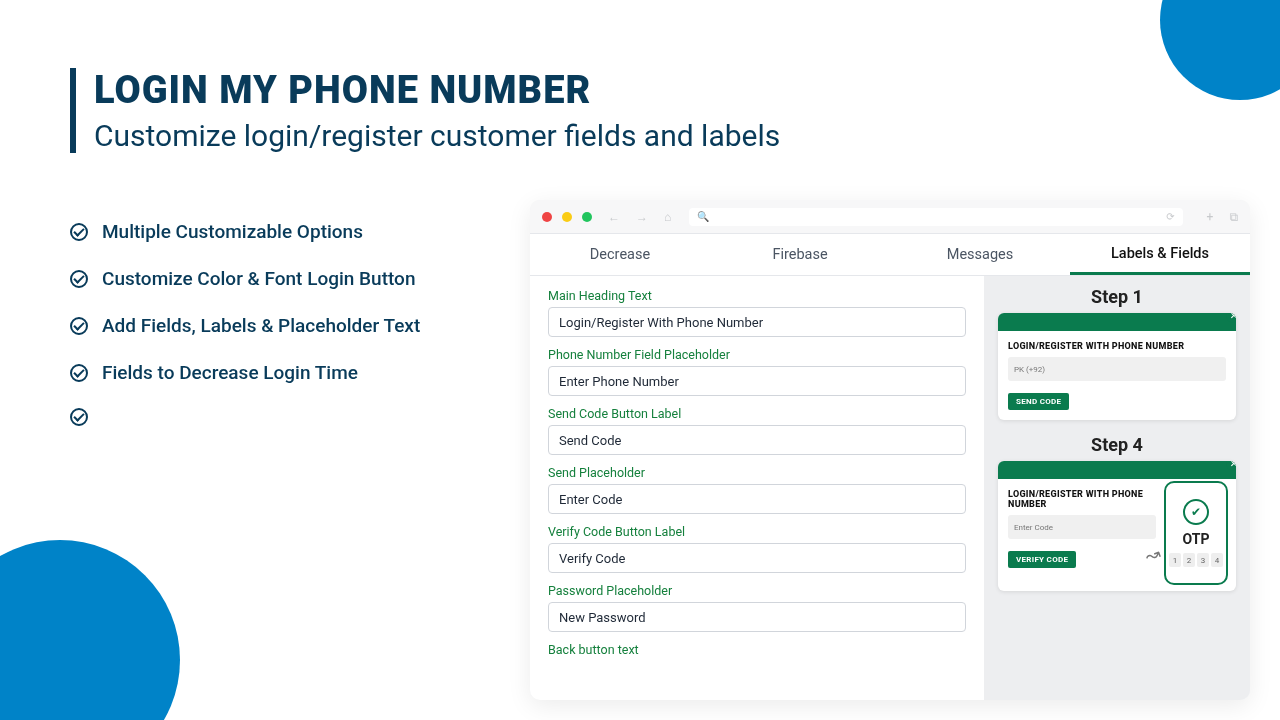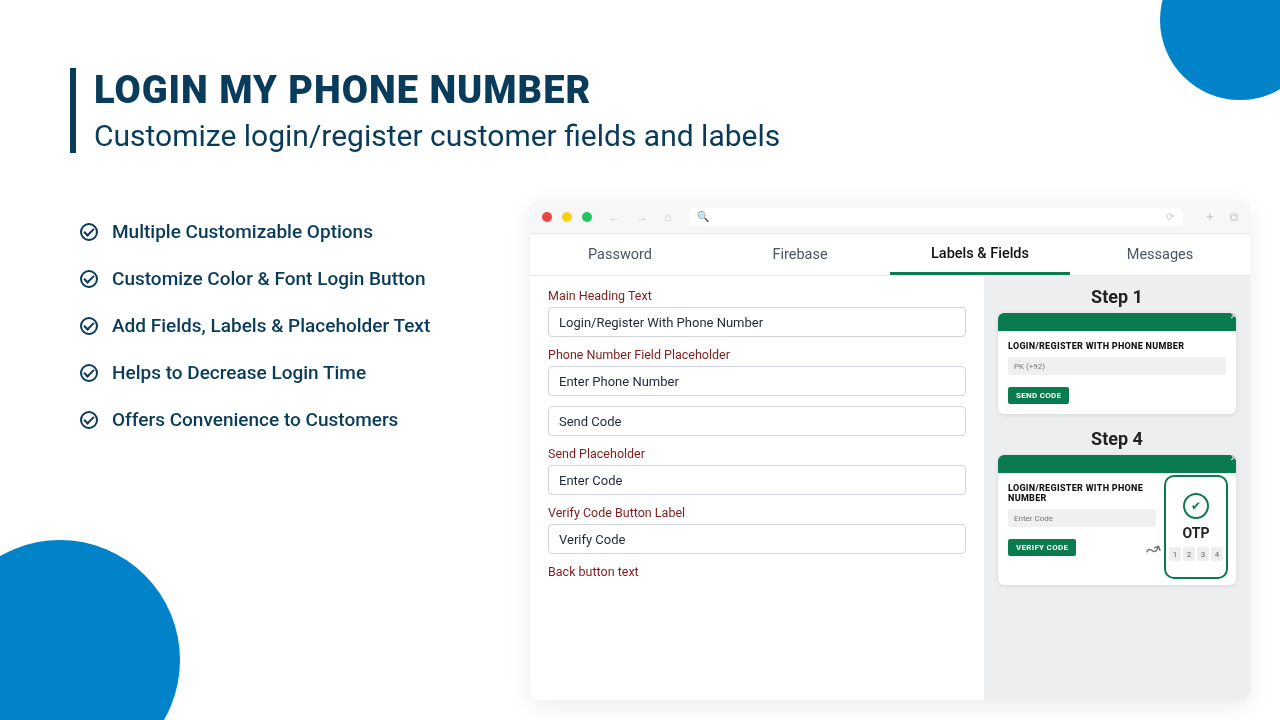--- a/index.html
+++ b/index.html
@@ -3,47 +3,47 @@
 <meta charset="utf-8">
 <style>
   *{box-sizing:border-box;margin:0;padding:0;font-family:-apple-system,BlinkMacSystemFont,"Segoe UI",Roboto,sans-serif}
   body{width:1280px;height:720px;background:#fff;position:relative;overflow:hidden}
   .blob-bl{position:absolute;left:-60px;bottom:-60px;width:240px;height:240px;background:#0083c8;border-radius:50%}
   .blob-tr{position:absolute;right:-40px;top:-60px;width:160px;height:160px;background:#0083c8;border-radius:50%}
   .header{position:absolute;top:68px;left:70px}
   .title-bar{border-left:6px solid #093b5a;padding-left:18px}
   .title{font-size:38px;font-weight:900;letter-spacing:1px;color:#093b5a;text-transform:uppercase}
   .subtitle{font-size:30px;color:#093b5a;margin-top:6px}
-  .features{position:absolute;top:220px;left:80px;width:420px}
+  .features{position:absolute;top:220px;left:70px;width:420px}
   .feat{display:flex;align-items:center;gap:14px;margin-bottom:24px}
   .feat-icon{width:18px;height:18px;border:2px solid #093b5a;border-radius:50%;position:relative;flex-shrink:0}
   .feat-icon::after{content:"";position:absolute;left:4px;top:1px;width:4px;height:8px;border-right:2px solid #093b5a;border-bottom:2px solid #093b5a;transform:rotate(45deg)}
   .feat-txt{font-size:19px;color:#093b5a;font-weight:500}
   .app{position:absolute;top:200px;left:530px;width:720px;height:500px;background:#f3f4f6;border-radius:10px;box-shadow:0 6px 24px rgba(0,0,0,.08);overflow:hidden}
   .chrome{height:34px;background:#f7f7f8;display:flex;align-items:center;padding:0 12px;gap:10px;border-bottom:1px solid #e5e7eb}
   .dot{width:10px;height:10px;border-radius:50%}
   .dot.r{background:#ef4444}.dot.y{background:#facc15}.dot.g{background:#22c55e}
   .nav-ico{color:#c7c9cc;font-size:12px;margin-left:6px}
   .url{flex:1;height:18px;background:#fff;border-radius:4px;margin:0 8px;display:flex;align-items:center;justify-content:space-between;padding:0 8px;color:#c7c9cc;font-size:10px}
   .tabs{height:42px;background:#fff;display:flex;align-items:stretch;border-bottom:1px solid #e5e7eb}
   .tab{flex:1;display:flex;align-items:center;justify-content:center;font-size:14.5px;color:#4b5563;cursor:pointer}
   .tab.active{color:#111;border-bottom:3px solid #0a7b4e;font-weight:500}
   .body{display:flex;height:424px}
   .form-col{width:454px;background:#fff;padding:12px 18px;overflow:auto}
   .field{margin-bottom:10px}
-  .flabel{font-size:12.5px;color:#7f1d1d;margin-bottom:4px}
+  .flabel{font-size:12.5px;color:#15803d;margin-bottom:4px}
   .finput{width:100%;height:30px;border:1px solid #d1d5db;border-radius:4px;font-size:13px;padding:0 10px;color:#1f2937}
   .preview-col{flex:1;background:#edeef0;padding:10px 14px}
   .step-lbl{text-align:center;font-size:18px;font-weight:700;color:#222;margin-bottom:6px}
   .card{background:#fff;border-radius:6px;overflow:hidden;box-shadow:0 1px 4px rgba(0,0,0,.1);position:relative}
   .card-top{height:18px;background:#0a7b4e}
   .card-x{position:absolute;right:-6px;top:-6px;width:16px;height:16px;background:#0a7b4e;border-radius:50%;color:#fff;font-size:10px;display:flex;align-items:center;justify-content:center}
   .card-body{padding:10px}
   .card-title{font-size:9px;font-weight:800;color:#111;letter-spacing:.3px;margin-bottom:6px}
-  .pill{height:18px;background:#f0f0f0;border-radius:3px;font-size:8px;color:#777;display:flex;align-items:center;padding:0 6px;margin-bottom:8px}
+  .pill{height:18px;background:#f0f0f0;border-radius:3px;font-size:8px;color:#777;display:flex;align-items:center;padding:12px 6px;margin-bottom:8px}
   .btn-g{display:inline-block;background:#0a7b4e;color:#fff;font-size:8px;font-weight:700;padding:4px 8px;border-radius:2px;letter-spacing:.3px}
   .step2{margin-top:14px}
   .phone{position:absolute;right:8px;bottom:6px;width:64px;height:104px;border:2px solid #0a7b4e;border-radius:10px;background:#fff;display:flex;flex-direction:column;align-items:center;justify-content:center;gap:6px}
   .shield{width:26px;height:26px;border:2px solid #0a7b4e;border-radius:50%;display:flex;align-items:center;justify-content:center;color:#0a7b4e;font-size:12px}
   .otp{font-size:14px;font-weight:700;color:#222}
   .cells{display:flex;gap:2px}
   .cell{width:12px;height:14px;background:#eee;border-radius:2px;font-size:8px;color:#666;display:flex;align-items:center;justify-content:center}
   .arrow{position:absolute;right:76px;bottom:26px;font-size:18px;color:#777;transform:rotate(-20deg)}
 </style>
 </head>
@@ -67,58 +67,58 @@
   <div class="feat">
       <span class="feat-icon"></span>
       <span class="feat-txt">Customize Color &amp; Font Login Button</span>
     </div>
   <div class="feat">
       <span class="feat-icon"></span>
       <span class="feat-txt">Add Fields, Labels &amp; Placeholder Text</span>
     </div>
   <div class="feat">
       <span class="feat-icon"></span>
-      <span class="feat-txt">Helps to Decrease Login Time</span>
+      <span class="feat-txt">Fields to Decrease Login Time</span>
     </div>
   <div class="feat">
       <span class="feat-icon"></span>
-      <span class="feat-txt">Offers Convenience to Customers</span>
     </div>
 </div>
 
 <div class="app">
   <div class="chrome">
     <span class="dot r"></span>
     <span class="dot y"></span>
     <span class="dot g"></span>
     <span class="nav-ico">←</span>
     <span class="nav-ico">→</span>
     <span class="nav-ico">⌂</span>
     <div class="url">
         <span>🔍</span>
         <span>⟳</span>
       </div>
     <span class="nav-ico">+</span>
     <span class="nav-ico">⧉</span>
   </div>
 
   <div class="tabs">
-    <div class="tab">Password</div>
+    <div class="tab">Decrease</div>
     <div class="tab">Firebase</div>
+    <div class="tab">Messages</div>
     <div class="tab active">Labels &amp; Fields</div>
-    <div class="tab">Messages</div>
   </div>
 
   <div class="body">
     <div class="form-col">
       <div class="field"><div class="flabel">Main Heading Text</div><input class="finput" value="Login/Register With Phone Number" style=""></div>
       <div class="field"><div class="flabel">Phone Number Field Placeholder</div><input class="finput" value="Enter Phone Number" style=""></div>
-      <div class="field"><input class="finput" value="Send Code" style=""></div>
+      <div class="field"><div class="flabel">Send Code Button Label</div><input class="finput" value="Send Code" style=""></div>
       <div class="field"><div class="flabel">Send Placeholder</div><input class="finput" value="Enter Code" style=""></div>
       <div class="field"><div class="flabel">Verify Code Button Label</div><input class="finput" value="Verify Code" style=""></div>
+      <div class="field"><div class="flabel">Password Placeholder</div><input class="finput" value="New Password" style=""></div>
       <div class="field">
           <div class="flabel">Back button text</div>
         </div>
     </div>
 
     <div class="preview-col">
       <div class="step-lbl">Step 1</div>
       <div class="card">
         <div class="card-top"></div>
         <div class="card-x">✕</div>

